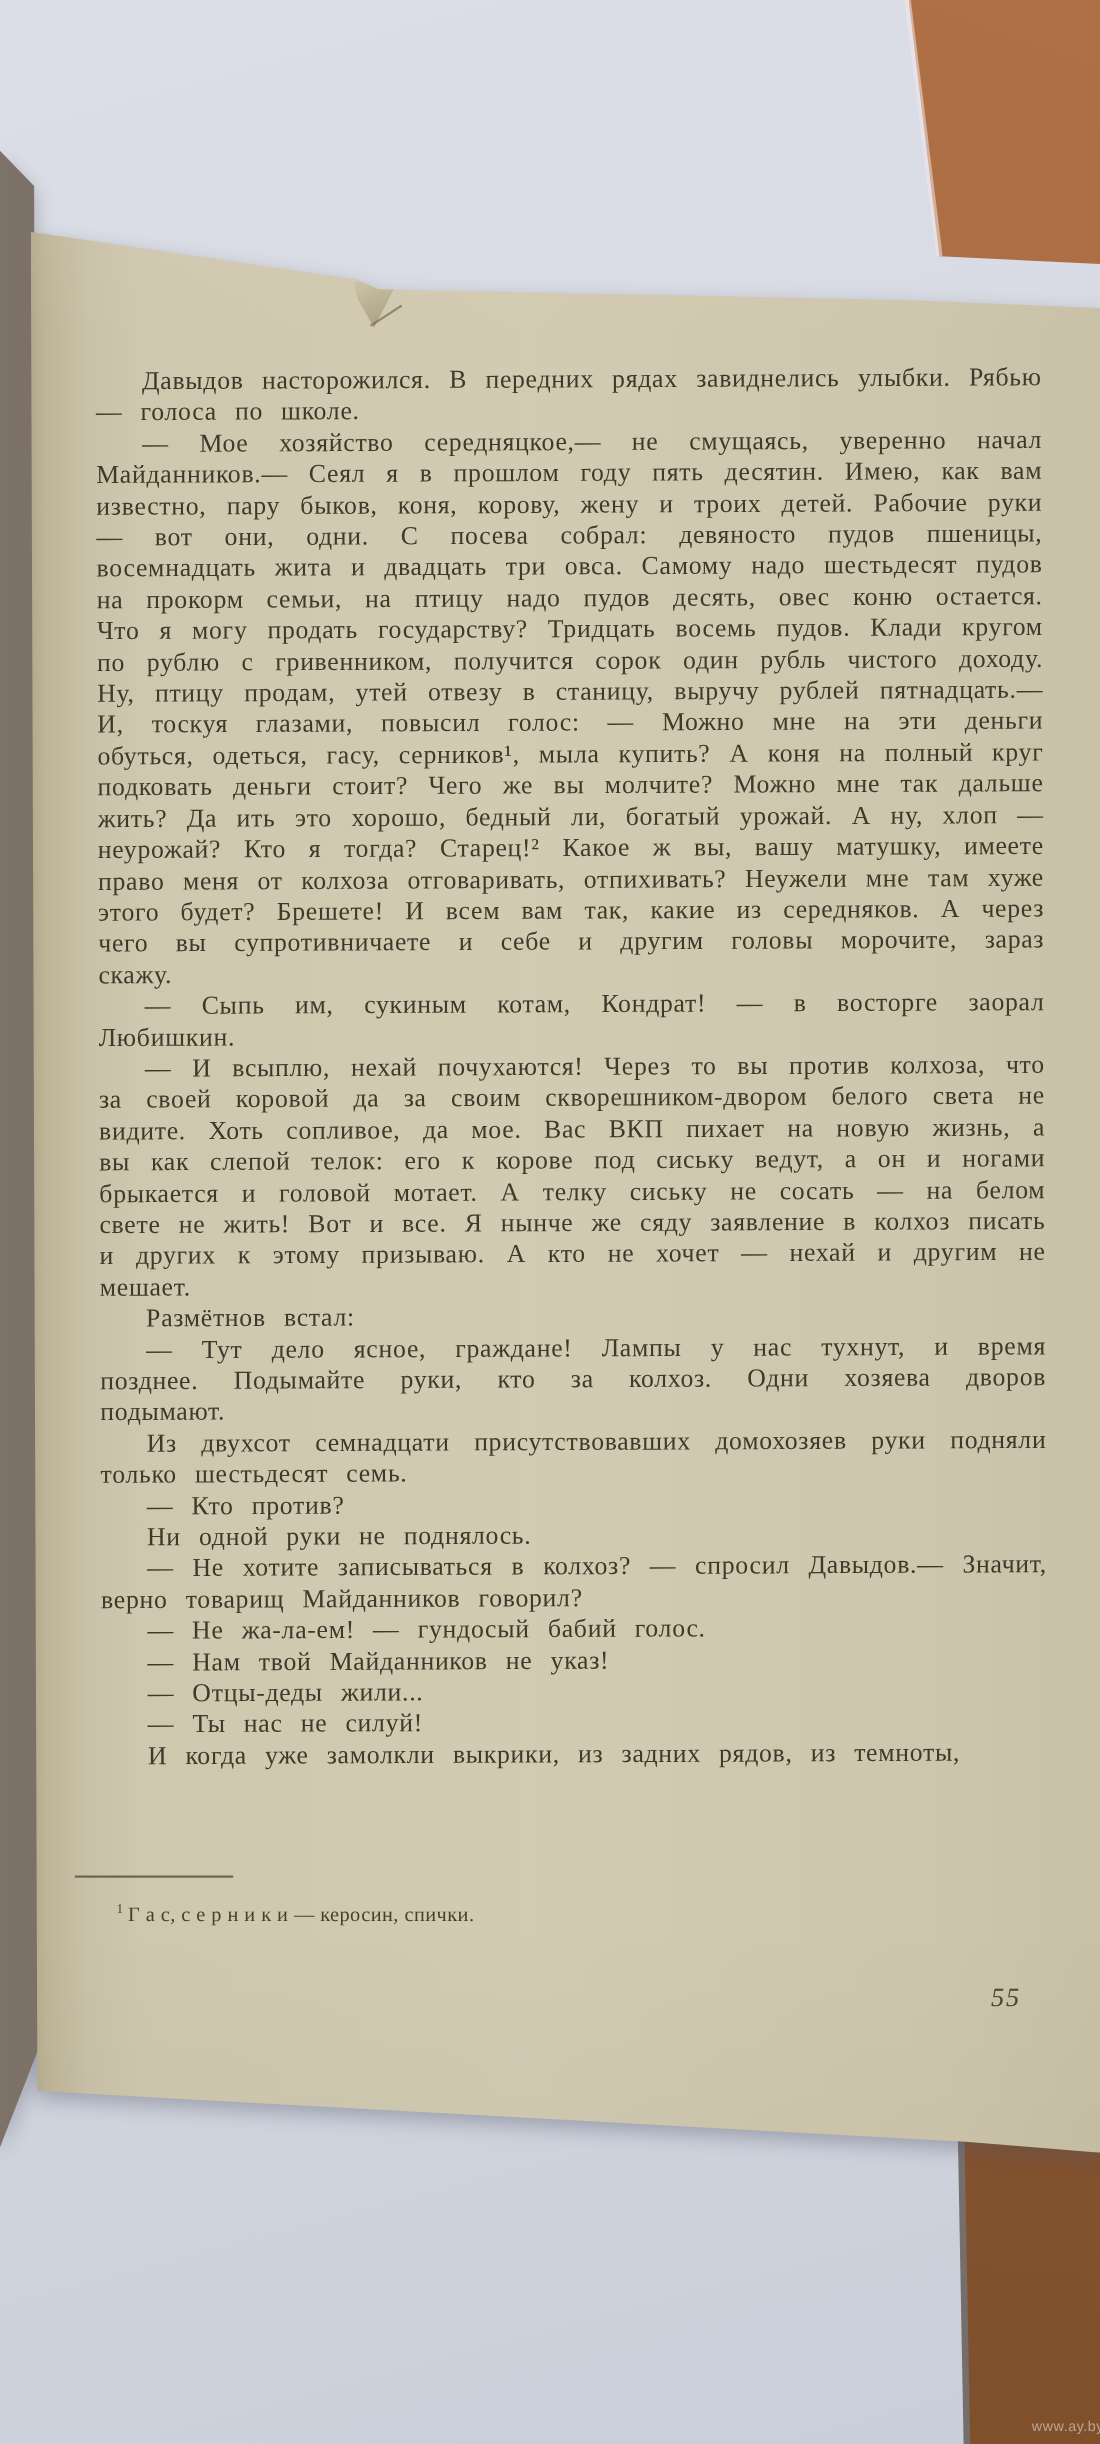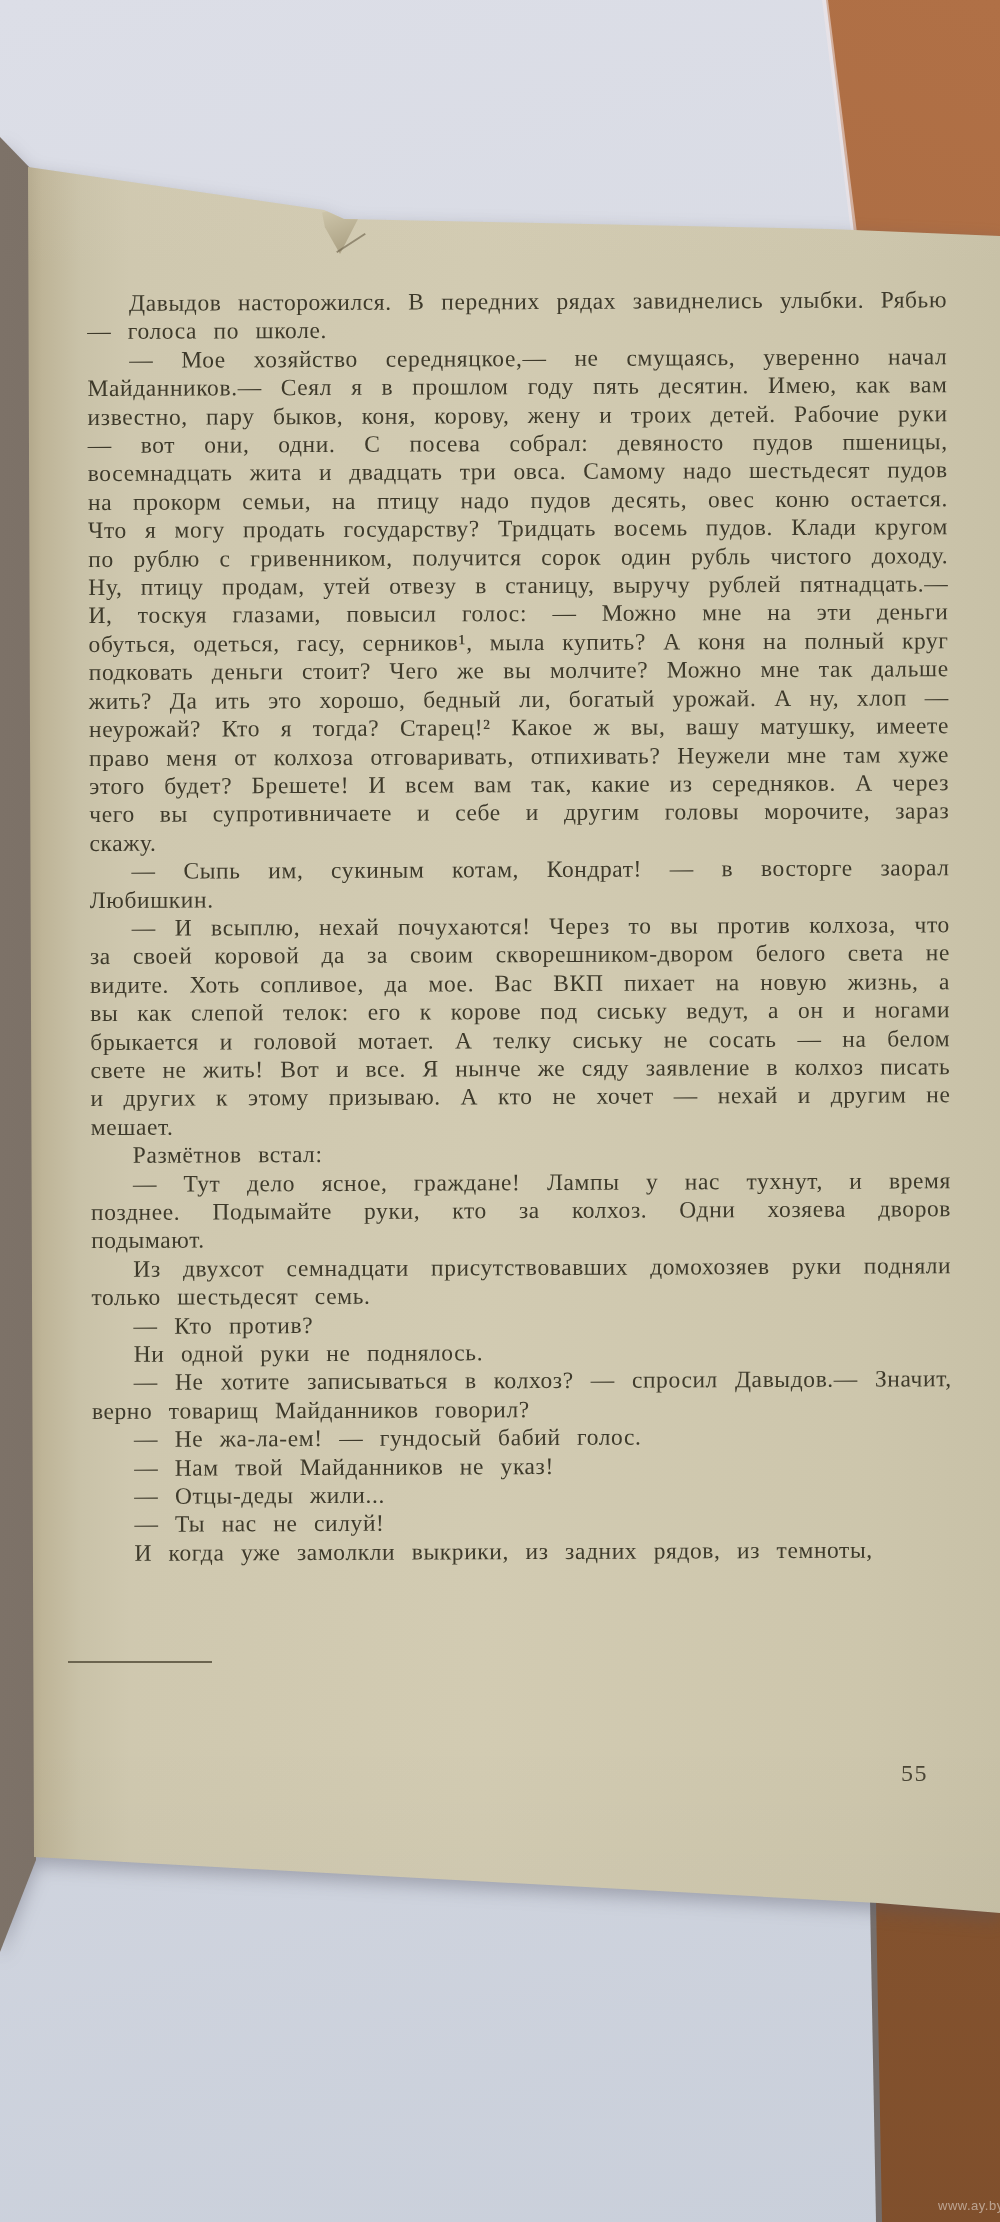--- a/index.html
+++ b/index.html
@@ -42,20 +42,21 @@
     clip-path:polygon(0px 137px,31px 169px,36px 1860px,0px 1952px);
     background:linear-gradient(90deg,#7d7268 0%,#6e635a 55%,#5f564d 100%);
   }
   
   .page{
     position:absolute;inset:0;
     clip-path:polygon(28px 167px,324px 210px,344px 219px,830px 229px,1000px 236px,1000px 1913px,878px 1903px,34px 1857px);
     background:
       linear-gradient(180deg,rgba(222,210,192,.30) 0%,rgba(0,0,0,0) 12%,rgba(0,0,0,0) 78%,rgba(0,0,0,.05) 100%),
       linear-gradient(90deg,#8f8468 0px,#a89d80 16px,#beb497 42px,#c9c2a8 80px,#cfc8af 130px,#d2cbb2 480px,#cdc6ac 860px,#c8c1a7 1000px);
+    margin-top: 44px;
   }
   .tear{
     position:absolute;left:322px;top:208px;width:36px;height:46px;
     clip-path:polygon(0% 10%,55% 0%,100% 24%,50% 100%,8% 42%);
     background:linear-gradient(160deg,#cfc7ac 0%,#b3a98c 70%,#a59b7e 100%);
   }
   .crease{
     position:absolute;left:334px;top:242px;width:34px;height:2px;
     background:rgba(112,102,78,.65);transform:rotate(-33deg);
   }
@@ -70,21 +71,21 @@
   
   .fn-rule{position:absolute;left:68px;top:1661px;width:144px;height:2px;background:#6b644f;}
   .footnotes{
     position:absolute;left:106px;top:1679px;width:720px;
     font-size:18.5px;line-height:24px;color:#45402f;letter-spacing:.4px;
   }
   .footnotes p{margin:0;}
   .fn-marker{font-size:12px;margin-right:4px;}
   .page-number{
     position:absolute;left:901px;top:1760px;
-    font-size:24px;letter-spacing:1.5px;color:#4a4535;
+    font-size:24px;letter-spacing:1.5px;color:#4a4535;font-style:italic;
   }
   .watermark{
     position:absolute;left:938px;top:2198px;
     font-family:"Liberation Sans","DejaVu Sans",sans-serif;
     font-size:13px;color:rgba(235,230,224,.55);letter-spacing:.5px;
   }
 </style>
 </head>
 <body>
 
@@ -130,20 +131,21 @@
 
         <p class="para">— Ты нас не силуй!</p>
 
         <p class="para">И когда уже замолкли выкрики, из задних рядов, из темноты,</p>
       </main>
 
     <div class="fn-rule"></div>
 
     <div class="footnotes">
 
+        <p class="footnote"><sup class="fn-marker">1</sup><span>Г а с,  с е р н и к и — керосин, спички.</span></p>
 
       </div>
 
     <div class="page-number">55</div>
   </div>
 </div>
 
 <div class="watermark">www.ay.by</div>
 
 </body></html>

